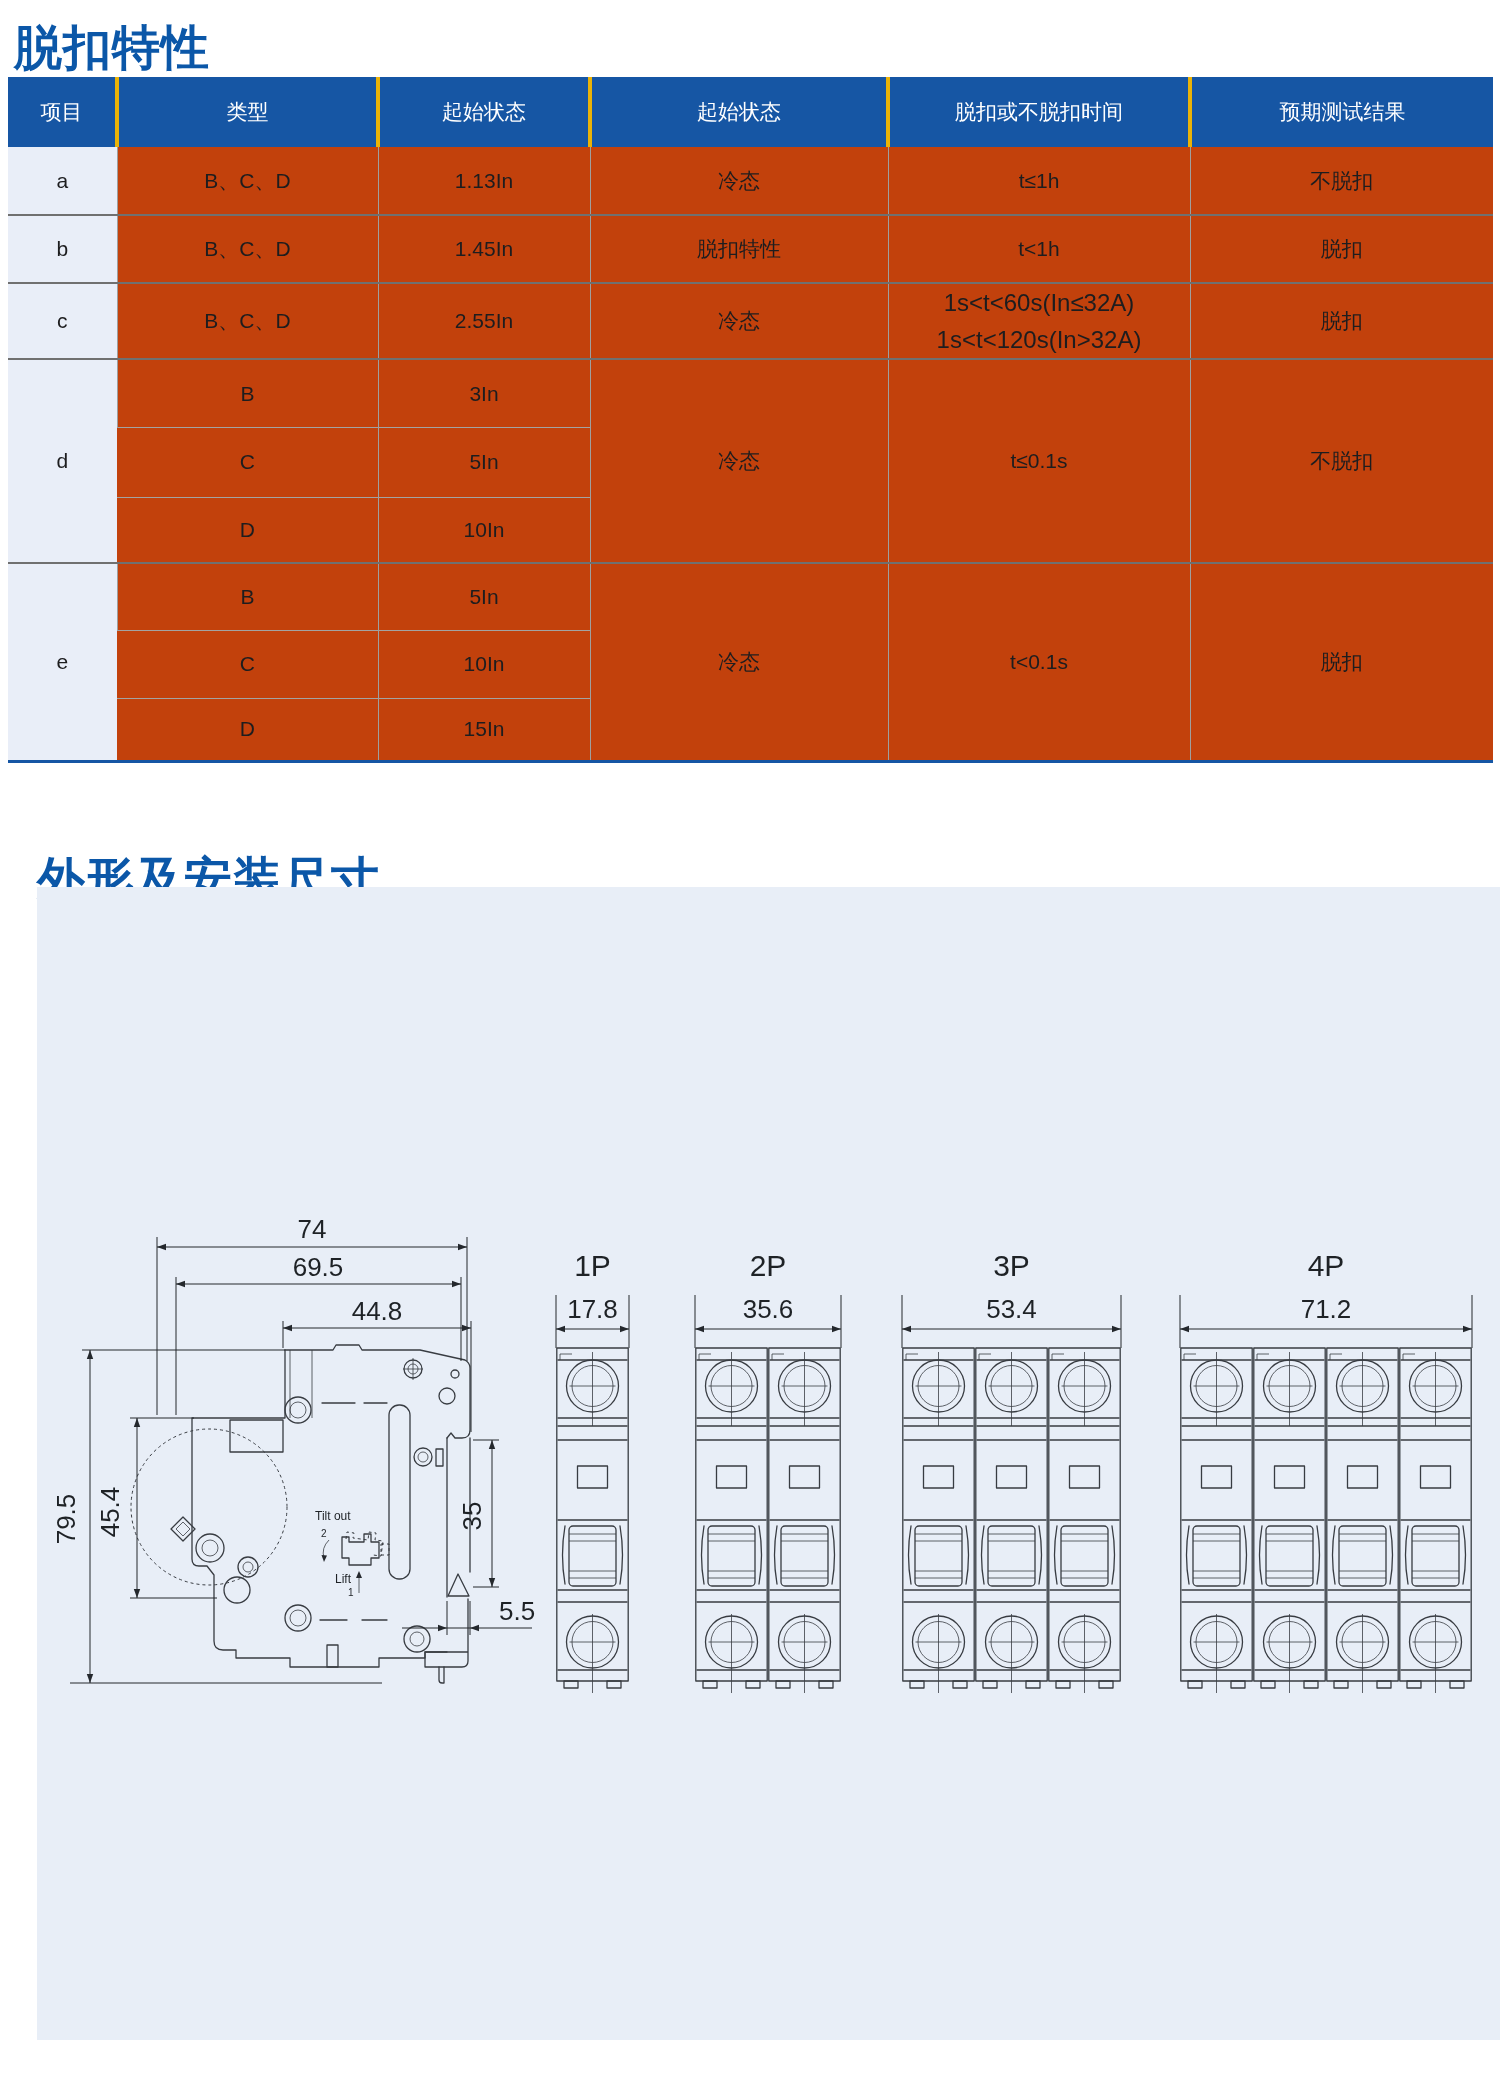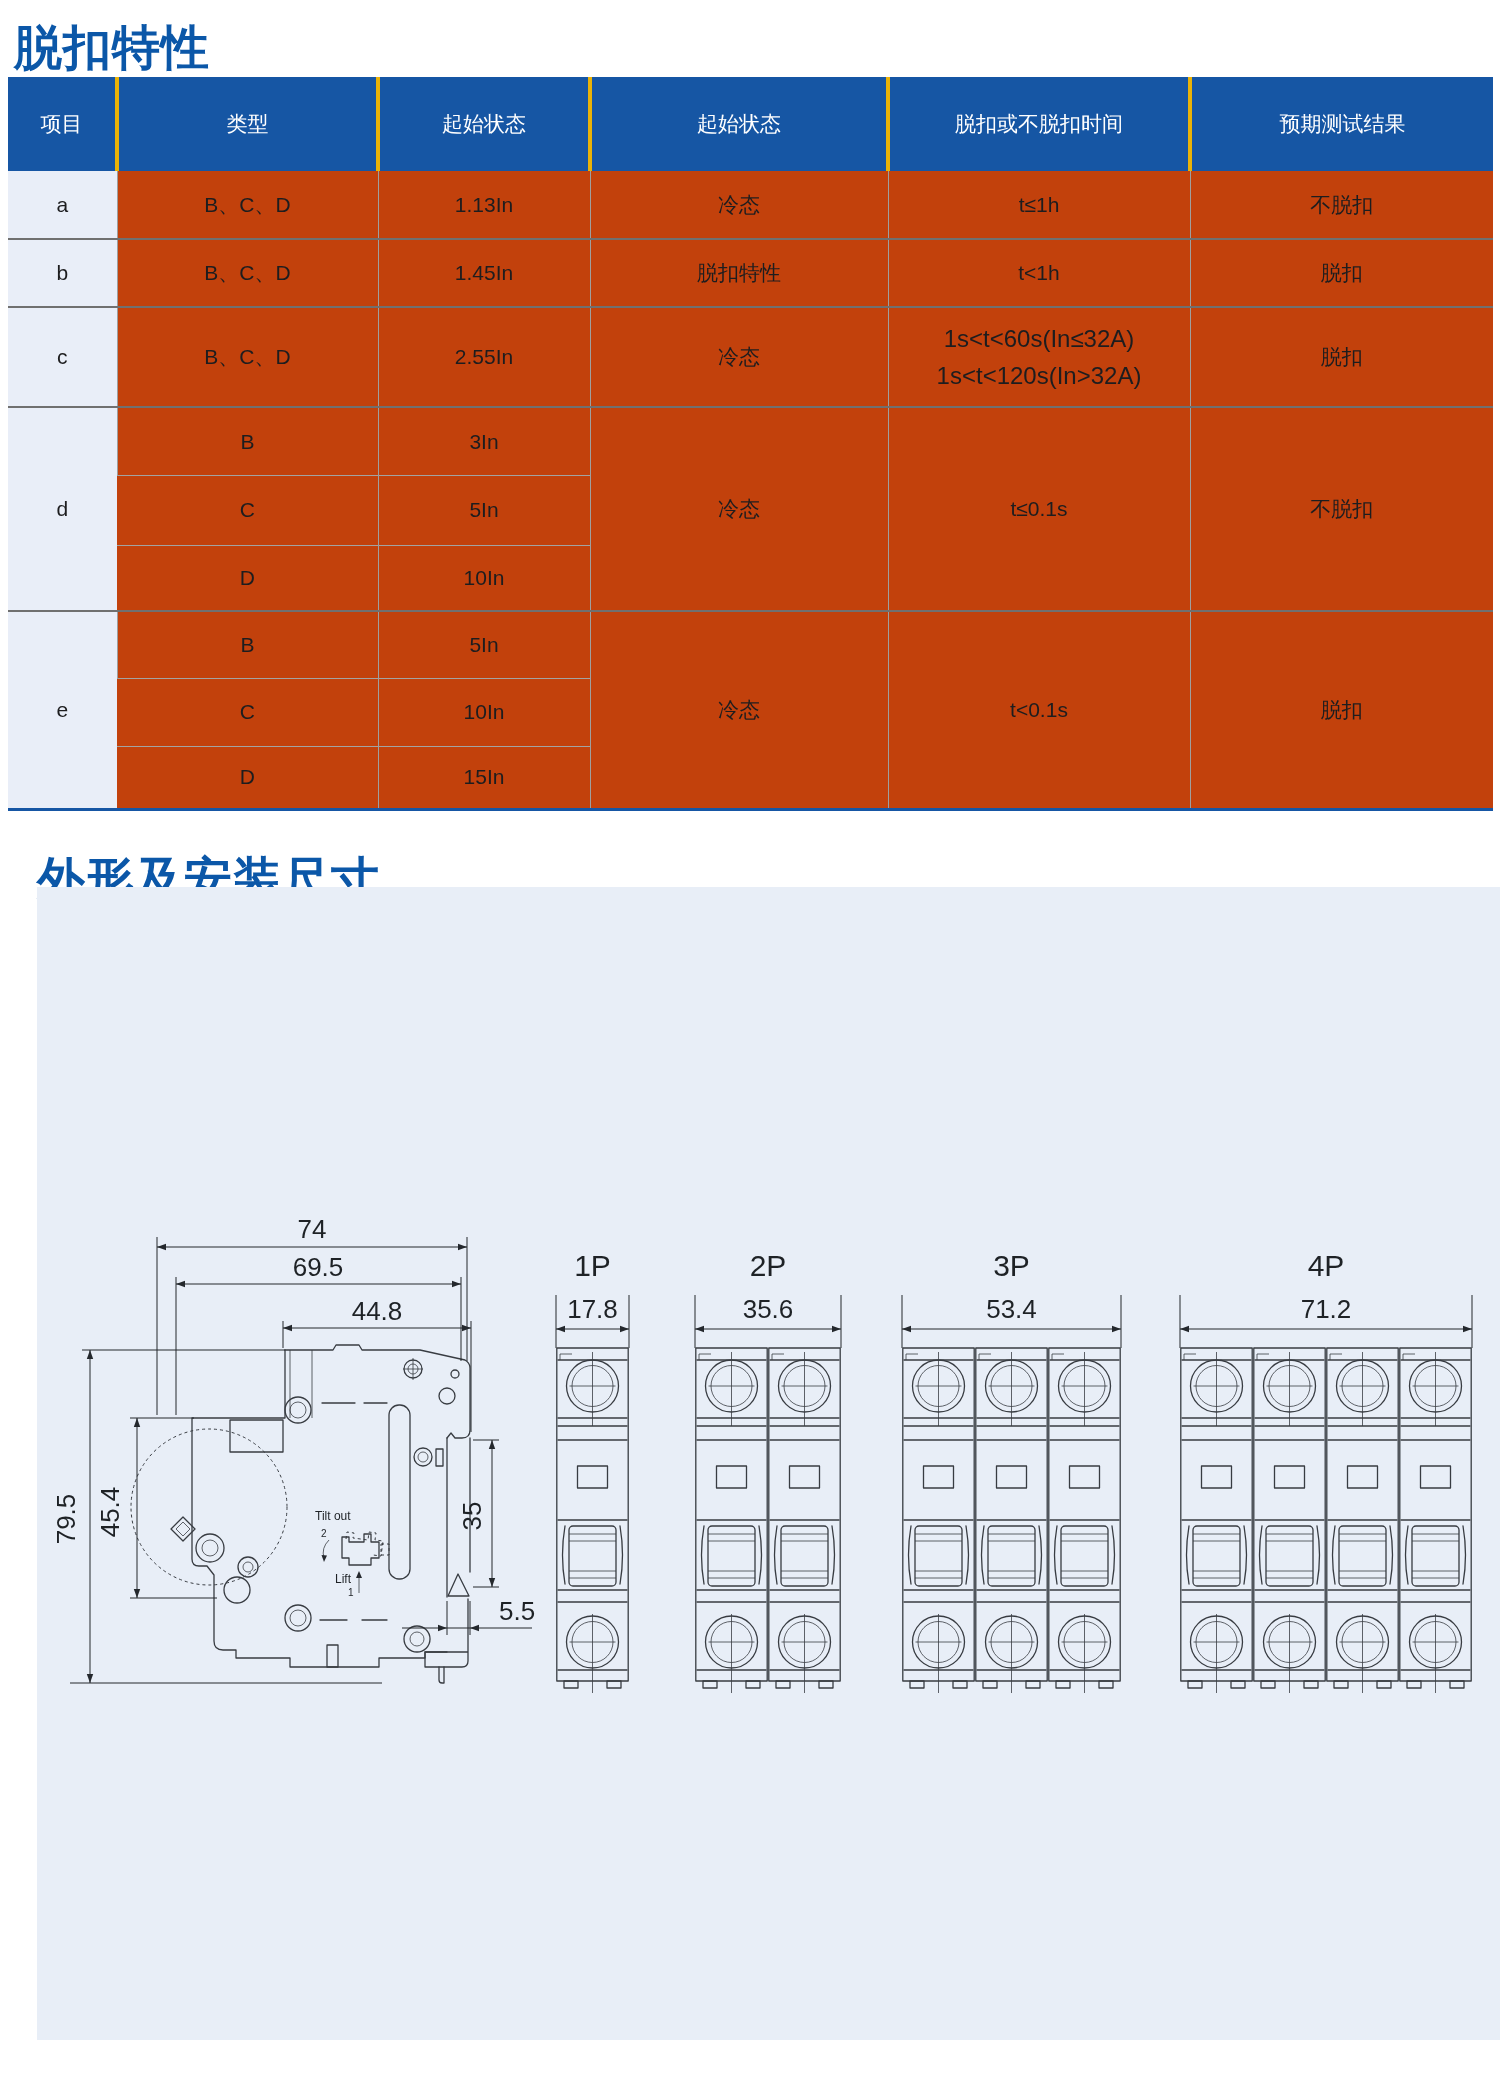--- a/index.html
+++ b/index.html
@@ -14,21 +14,21 @@
   }
   #title1{left:14px;top:16px;}
   #title2{left:37px;top:848px;}
 
   
   #trip-table{
     position:absolute;left:8px;top:77px;width:1485px;
     border-collapse:collapse;table-layout:fixed;text-align:center;
     font-size:21px;color:#1d1d1f;border-bottom:3px solid #1656a4;
   }
-  #trip-table td{padding:12px;vertical-align:middle;}
+  #trip-table td{padding:0;vertical-align:middle;}
   #trip-table thead td{
     background:#1656a4;color:#ffffff;height:70px;font-size:21px;
     border-left:4px solid #eab308;
   }
   #trip-table thead td:first-child{border-left:none;}
   #trip-table tbody td{background:#c2410c;border-left:1px solid #9f9f9f;}
   #trip-table tbody td:first-child{border-left:none;}
   #trip-table tbody td.item{background:#e9eef8;}
   #trip-table tr.major > td{border-top:2px solid #707070;}
   #trip-table tr.sub > td{border-top:1px solid #a3a3a3;}

